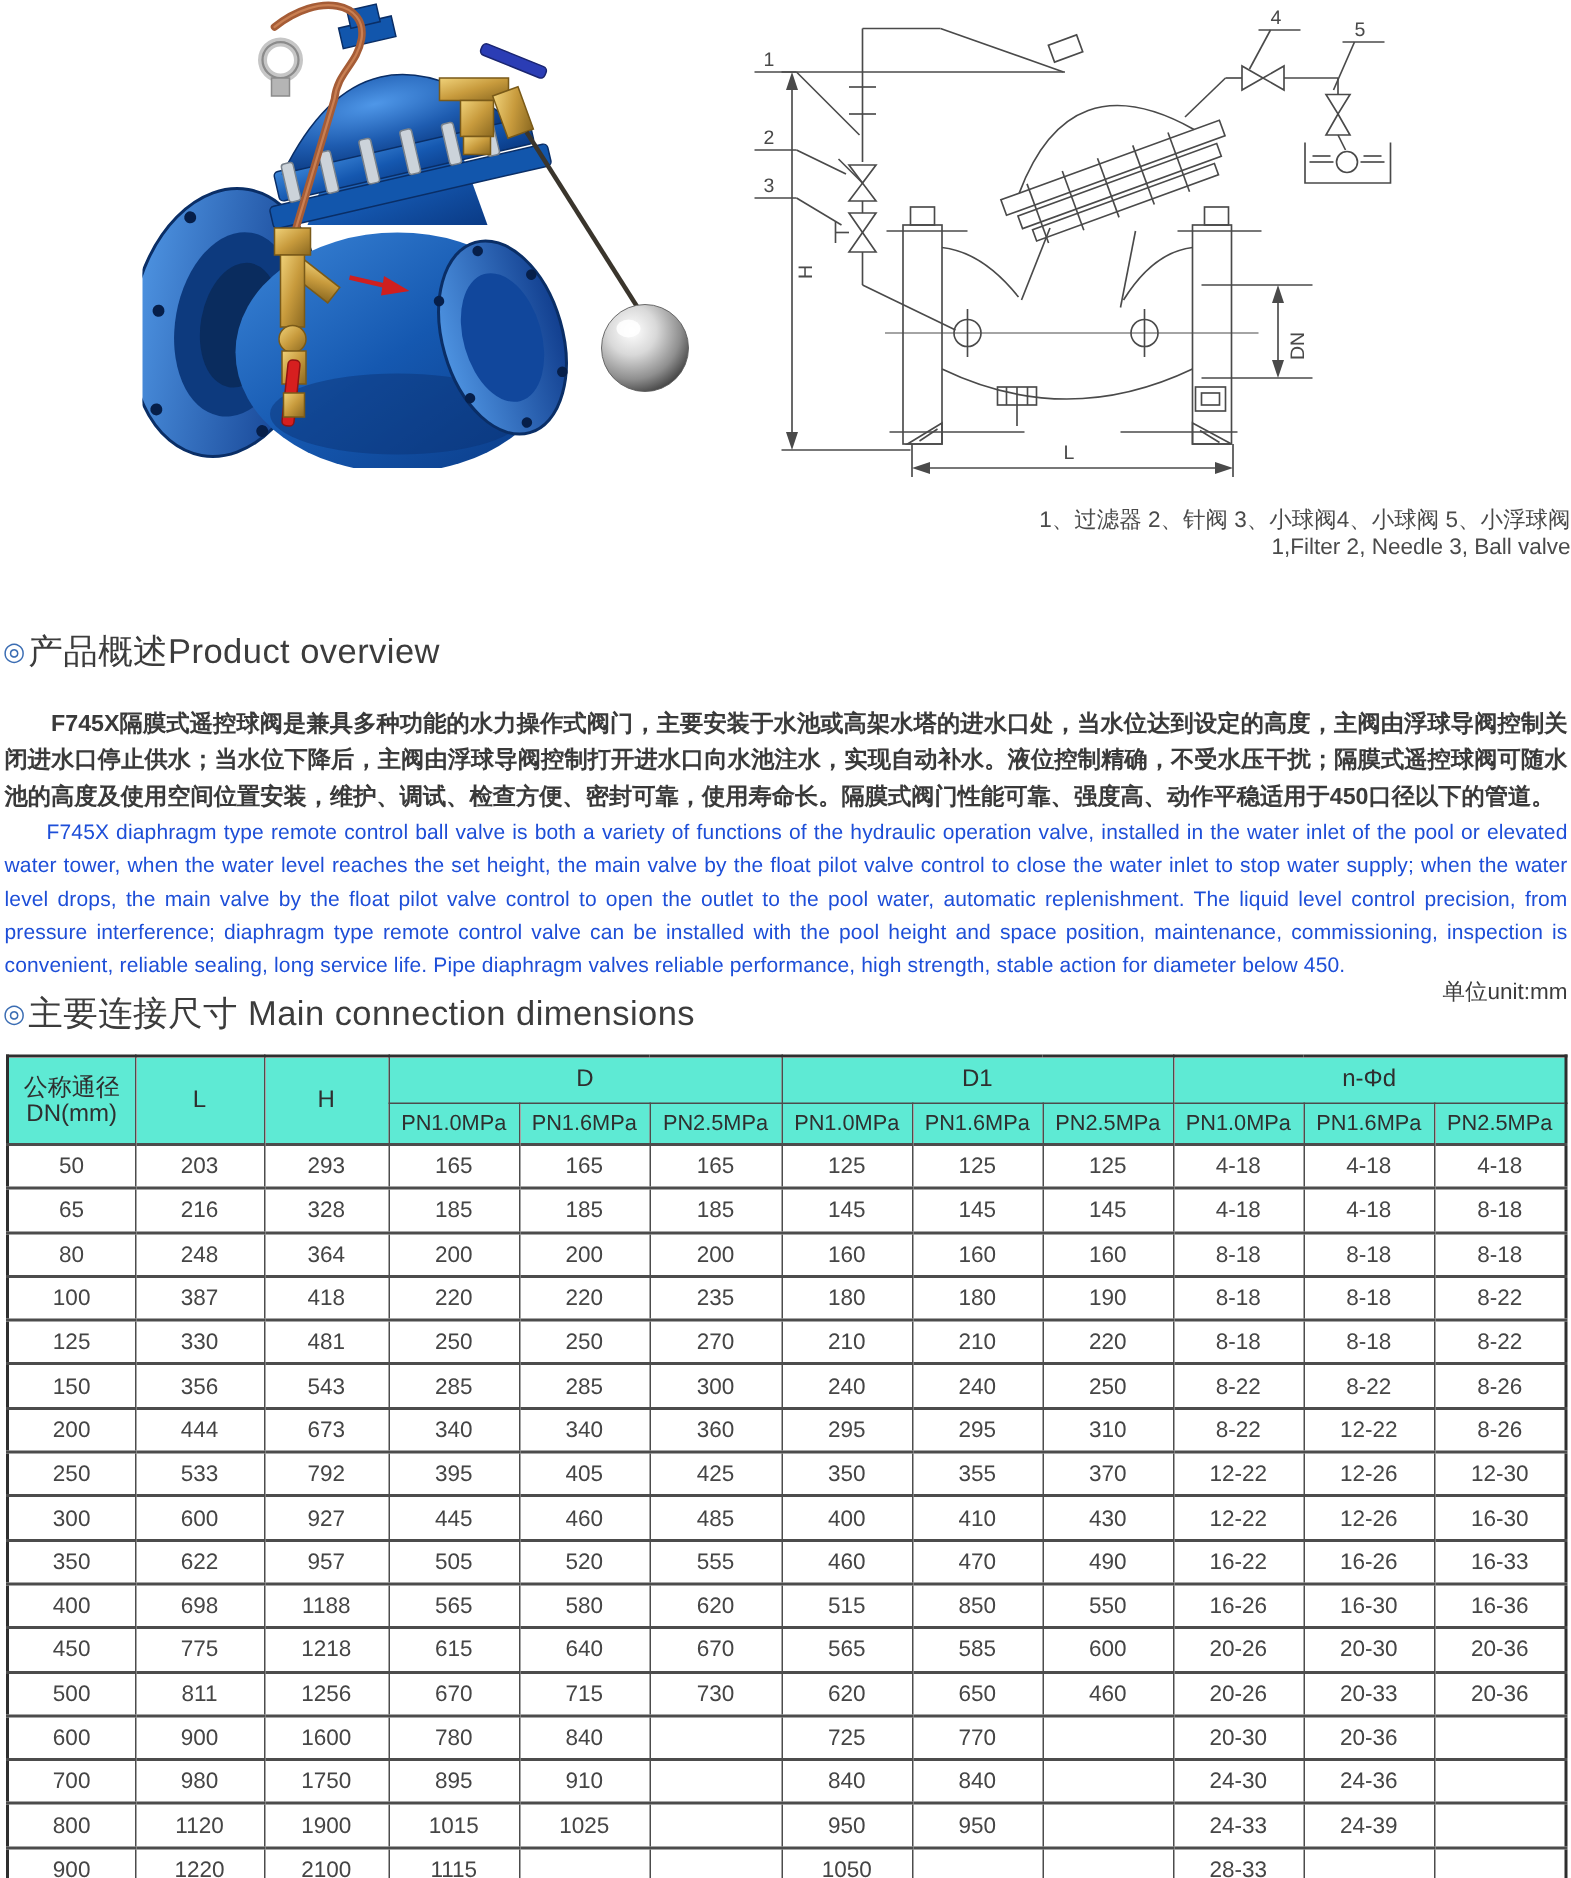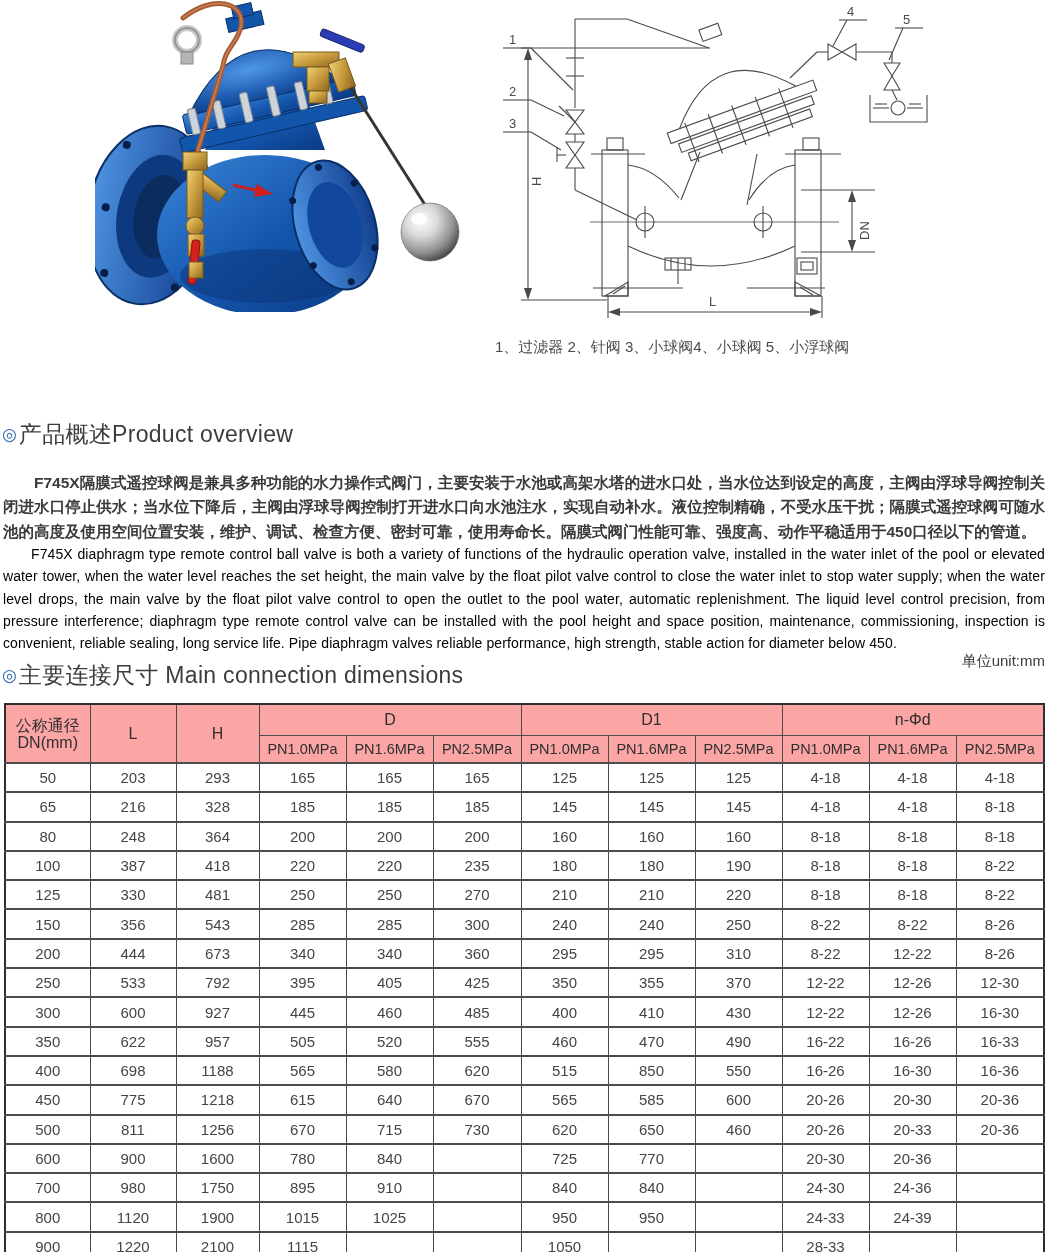--- a/index.html
+++ b/index.html
@@ -2,41 +2,41 @@
 <html><head>
 <meta charset="utf-8">
 <style>
   html,body{margin:0;padding:0;background:#ffffff;}
   body{font-family:"Liberation Sans","DejaVu Sans",sans-serif;color:#3a3a3a;}
   .page{position:relative;width:1047px;height:1252px;background:#fff;overflow:hidden;}
 
   .photo{position:absolute;left:95px;top:0;width:385px;height:312px;}
   .diagram{position:absolute;left:495px;top:0;width:552px;height:332px;}
 
-  .caption{position:absolute;left:495px;top:337px;width:552px;text-align:left;color:#4a4a4a;}
+  .caption{position:absolute;left:495px;top:337px;width:552px;text-align:right;color:#4a4a4a;}
   .caption .zh{font-size:15px;line-height:19px;}
   .caption .en{font-size:15px;line-height:18px;}
 
   .sec-head{position:absolute;left:2px;display:flex;align-items:center;}
   .sec-head .marker{color:#3b6db3;font-size:17px;margin-right:2px;line-height:1;}
   .sec-head .t{font-size:23px;color:#3c3c3c;letter-spacing:0.3px;white-space:pre;}
   #overview-head{top:419px;}
   #dims-head{top:660px;}
   .unit{position:absolute;right:2px;top:652px;font-size:15px;color:#3c3c3c;}
 
   .para-zh{position:absolute;left:3px;top:455px;width:1042px;font-size:15.5px;line-height:24.6px;
            color:#3a3a3a;text-align:justify;text-indent:2em;font-weight:bold;}
   .para-en{position:absolute;left:3px;top:529px;width:1042px;font-size:14px;line-height:22.3px;
-           color:#000000;text-align:justify;text-indent:2em;letter-spacing:0.1px;}
+           color:#1d4ed8;text-align:justify;text-indent:2em;letter-spacing:0.1px;}
 
   table.dims{position:absolute;left:4px;top:703px;width:1039px;border-collapse:collapse;
              table-layout:fixed;border:2px solid #2e2e2e;}
   table.dims th,table.dims td{border:1px solid #4c4c4c;border-top-width:2px;
              text-align:center;vertical-align:middle;padding:0;overflow:hidden;}
-  table.dims thead th{background:#fca5a5;font-weight:normal;color:#2f2f2f;margin-left:12px;}
+  table.dims thead th{background:#5eead4;font-weight:normal;color:#2f2f2f;margin-left:12px;}
   table.dims thead tr.grp th{height:30px;font-size:16px;border-top-width:1px;}
   table.dims thead tr.pn  th{height:26px;font-size:14.5px;border-top-width:1px;text-align:center;}
   table.dims thead th.dn2{font-size:14px;line-height:17px;}
   table.dims tbody td{height:27.3px;font-size:15px;color:#454545;background:#fff;}
 </style>
 </head>
 <body>
 
 <div class="page">
 
@@ -277,20 +277,21 @@
         <line x1="327" y1="296" x2="327" y2="318"></line>
       <line x1="119" y1="312" x2="321" y2="312"></line>
       <polygon points="113,312 125,308 125,316" fill="#4a4a4a" stroke="none"></polygon>
       <polygon points="327,312 315,308 315,316" fill="#4a4a4a" stroke="none"></polygon>
       <text x="214" y="306" fill="#4a4a4a" stroke="none">L</text>
     </g>
   </svg>
 
   <div class="caption">
     <div class="zh">1、过滤器 2、针阀 3、小球阀4、小球阀 5、小浮球阀</div>
+    <div class="en">1,Filter 2, Needle 3, Ball valve</div>
   </div>
 
   <div class="sec-head" id="overview-head">
     <span class="marker">◎</span>
     <span class="t">产品概述</span>
     <span class="t">Product overview</span>
   </div>
   <p class="para-zh">F745X隔膜式遥控球阀是兼具多种功能的水力操作式阀门，主要安装于水池或高架水塔的进水口处，当水位达到设定的高度，主阀由浮球导阀控制关闭进水口停止供水；当水位下降后，主阀由浮球导阀控制打开进水口向水池注水，实现自动补水。液位控制精确，不受水压干扰；隔膜式遥控球阀可随水池的高度及使用空间位置安装，维护、调试、检查方便、密封可靠，使用寿命长。隔膜式阀门性能可靠、强度高、动作平稳适用于450口径以下的管道。</p>
   <p class="para-en">F745X diaphragm type remote control ball valve is both a variety of functions of the hydraulic operation valve, installed in the water inlet of the pool or elevated water tower, when the water level reaches the set height, the main valve by the float pilot valve control to close the water inlet to stop water supply; when the water level drops, the main valve by the float pilot valve control to open the outlet to the pool water, automatic replenishment. The liquid level control precision, from pressure interference; diaphragm type remote control valve can be installed with the pool height and space position, maintenance, commissioning, inspection is convenient, reliable sealing, long service life. Pipe diaphragm valves reliable performance, high strength, stable action for diameter below 450.</p>
 

